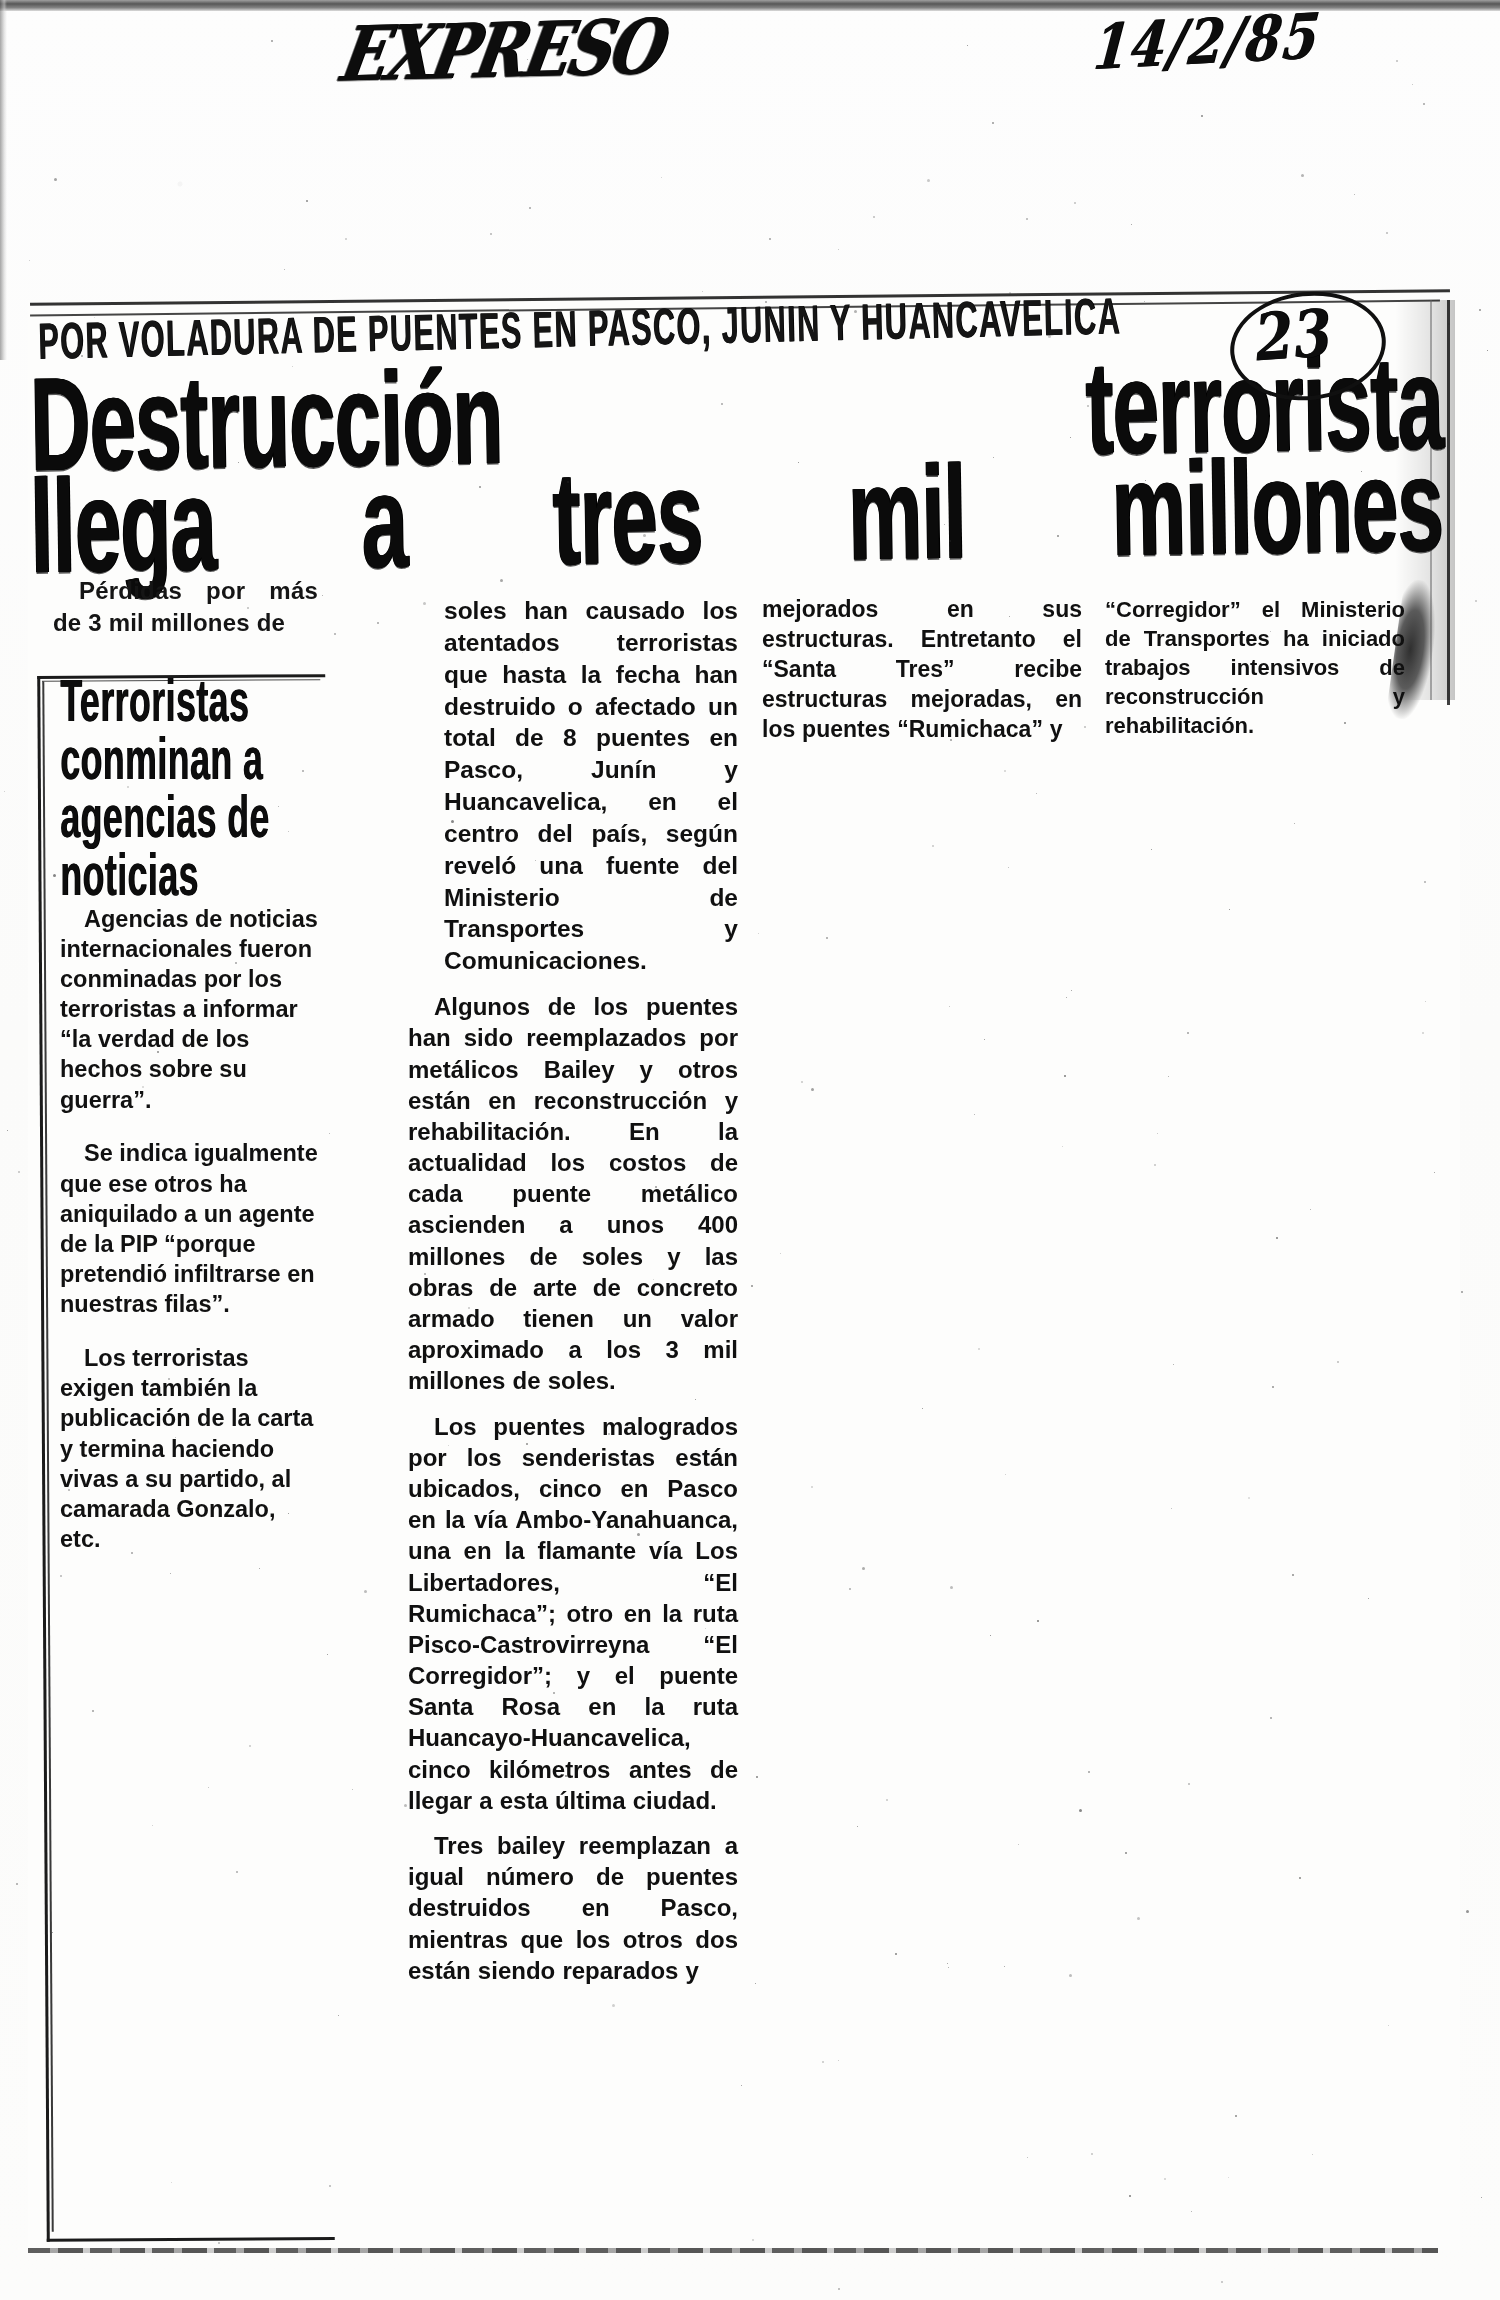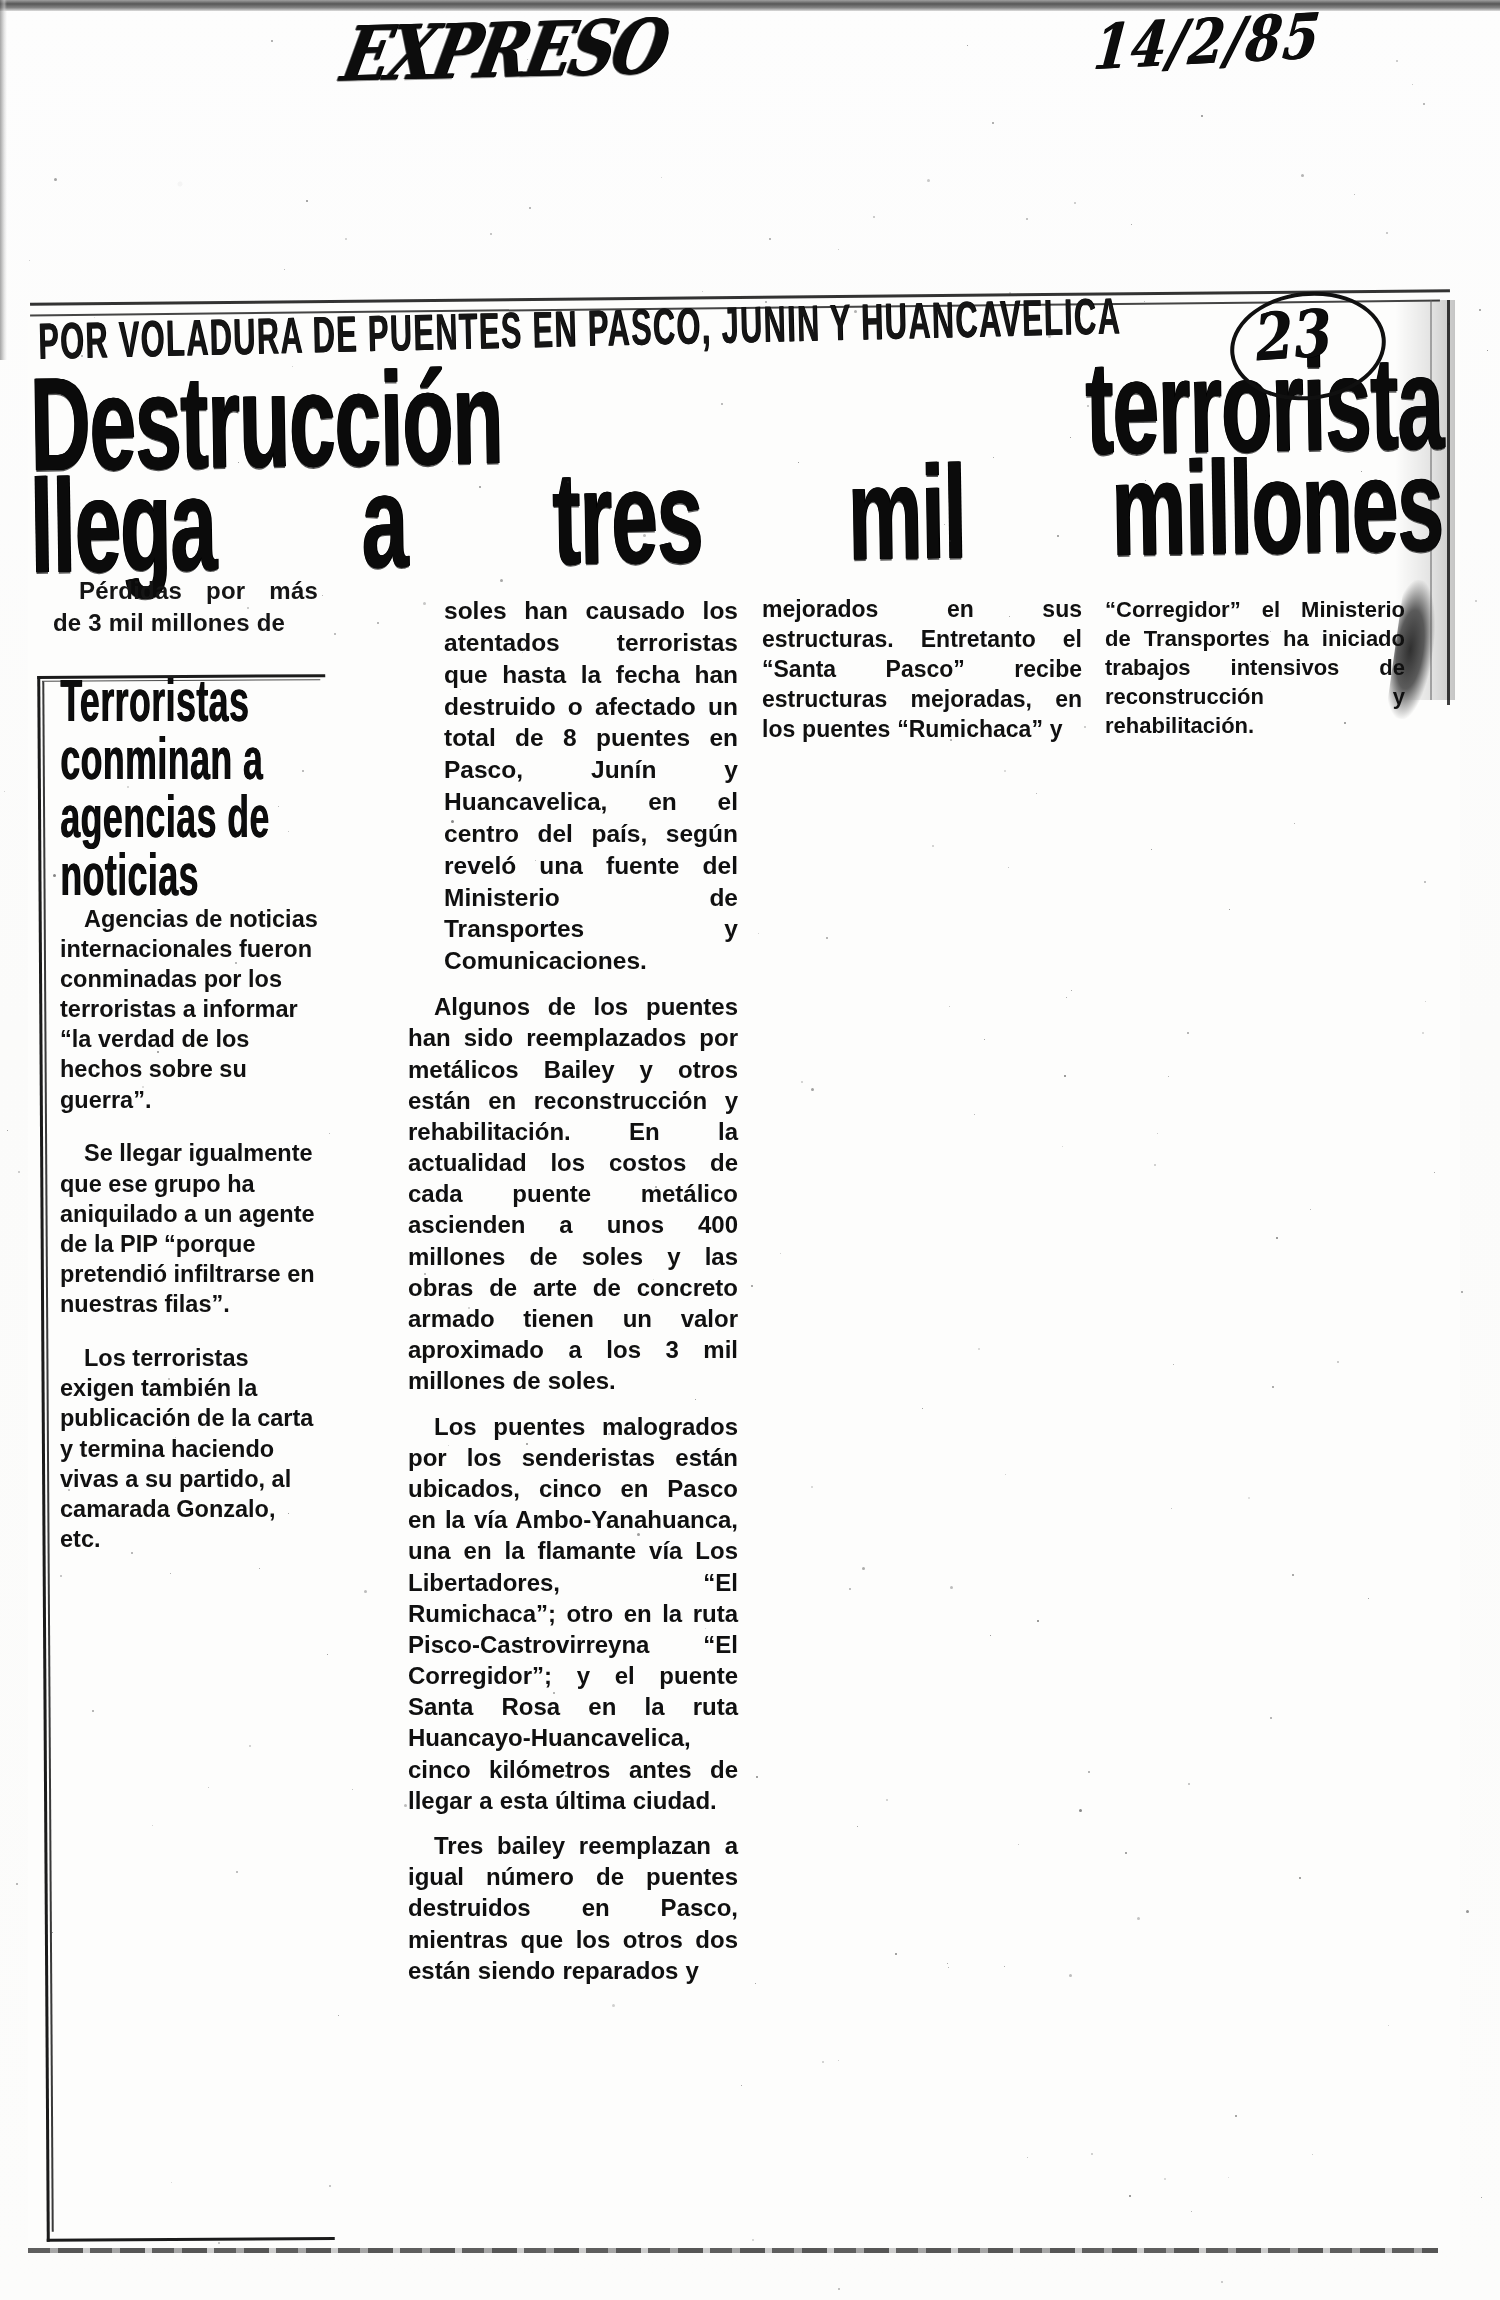--- a/index.html
+++ b/index.html
@@ -282,33 +282,33 @@
     <span>conminan a</span>
   </div>
   <div class="sh-line spread">
     <span>agencias de</span>
   </div>
   <div class="sh-line">noticias</div>
 </div>
 
 <div id="col1-body">
   <p>Agencias de noticias internacionales fueron conminadas por los terroristas a informar “la verdad de los hechos sobre su guerra”.</p>
-  <p>Se llegar igualmente que ese grupo ha aniquilado a un agente de la PIP “porque pretendió infiltrarse en nuestras filas”.</p>
+  <p>Se indica igualmente que ese otros ha aniquilado a un agente de la PIP “porque pretendió infiltrarse en nuestras filas”.</p>
   <p>Los terroristas exigen también la publicación de la carta y termina haciendo vivas a su partido, al camarada Gonzalo, etc.</p>
 </div>
 
 <div class="col" id="col2">
   <p class="first noind">soles han causado los atentados terroristas que hasta la fecha han destruido o afectado un total de 8 puentes en Pasco, Junín y Huancavelica, en el centro del país, según reveló una fuente del Ministerio de Transportes y Comunicaciones.</p>
   <p>Algunos de los puentes han sido reemplazados por metálicos Bailey y otros están en reconstrucción y rehabilitación. En la actualidad los costos de cada puente metálico ascienden a unos 400 millones de soles y las obras de arte de concreto armado tienen un valor aproximado a los 3 mil millones de soles.</p>
   <p>Los puentes malogrados por los senderistas están ubicados, cinco en Pasco en la vía Ambo-Yanahuanca, una en la flamante vía Los Libertadores, “El Rumichaca”; otro en la ruta Pisco-Castrovirreyna “El Corregidor”; y el puente Santa Rosa en la ruta Huancayo-Huancavelica, cinco kilómetros antes de llegar a esta última ciudad.</p>
   <p>Tres bailey reemplazan a igual número de puentes destruidos en Pasco, mientras que los otros dos están siendo reparados y</p>
 </div>
 
 <div class="col" id="col3">
-  <p>mejorados en sus estructuras. Entretanto el “Santa Pasco” recibe estructuras mejoradas, en los puentes “Rumichaca” y</p>
+  <p>mejorados en sus estructuras. Entretanto el “Santa Tres” recibe estructuras mejoradas, en los puentes “Rumichaca” y</p>
 </div>
 
 <div class="col" id="col4">
   <p>“Corregidor” el Ministerio de Transportes ha iniciado trabajos intensivos de reconstrucción y rehabilitación.</p>
 </div>
 
 <div class="speck" style="width: 2px; height: 2px; left: 721px; top: 403px; opacity: 0.41;"></div>
 <div class="speck" style="width: 2px; height: 2px; left: 765px; top: 301px; opacity: 0.44;"></div>
 <div class="speck" style="width: 2px; height: 2px; left: 1461px; top: 1291px; opacity: 0.49;"></div>
 <div class="speck" style="width: 1px; height: 1px; left: 780px; top: 1253px; opacity: 0.28;"></div>

